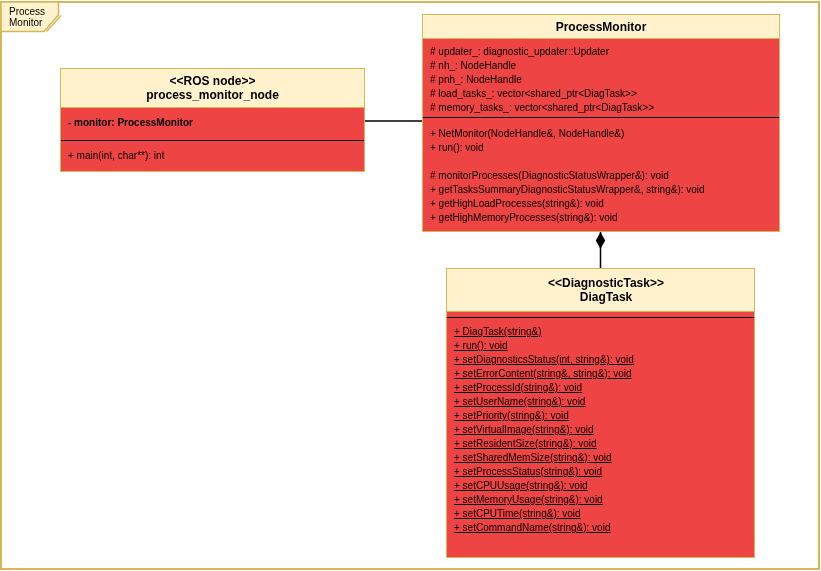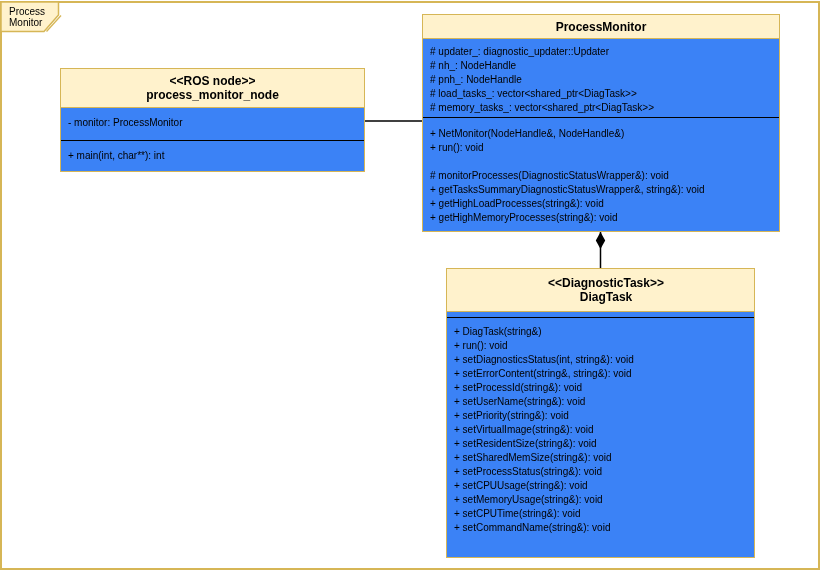--- a/index.html
+++ b/index.html
@@ -20,21 +20,21 @@
     pointer-events: none;
   }
   .frame-tab-svg { position: absolute; left: 0; top: 0; }
   .frame-tab-label {
     position: absolute; left: 9px; top: 6px;
     font-size: 10px; line-height: 11px; color: #000;
   }
   .connectors { position: absolute; left: 0; top: 0; }
   .uml-class {
     position: absolute;
-    background: #3b82f6;
+    background: #ef4444;
     border: 1.5px solid #D6B656;
     display: flex;
     flex-direction: column;
   }
   .uml-hdr {
     background: #FFF2CC;
     border-bottom: 1.5px solid #D6B656;
     display: flex; flex-direction: column; justify-content: center;
     text-align: center;
     font-weight: bold;
@@ -44,32 +44,32 @@
   .uml-attrs {
     border-bottom: 1.5px solid #000000;
     flex: 0 0 auto;
     overflow: hidden;
   }
   .uml-methods { flex: 1 1 auto; overflow: hidden; }
   .row { font-size: 10px; line-height: 14px; white-space: pre; }
 
   #cls-node     { left: 60px;  top: 68px;  width: 305px; height: 104px; }
   #cls-node .uml-hdr      { height: 39px; }
-  #cls-node .uml-attrs    { height: 33px; padding: 8px 7px 0 7px; }
+  #cls-node .uml-attrs    { height: 33px; padding: 8px 7px 0 7px; font-weight: bold; }
   #cls-node .uml-methods  { padding: 8px 7px 0 7px; }
 
   #cls-monitor  { left: 422px; top: 14px;  width: 358px; height: 218px; }
   #cls-monitor .uml-hdr     { height: 24px; }
   #cls-monitor .uml-attrs   { height: 79px; padding: 6px 7px 0 7px; }
   #cls-monitor .uml-methods { padding: 9px 7px 0 7px; }
 
   #cls-diagtask { left: 446px; top: 268px; width: 309px; height: 290px; }
   #cls-diagtask .uml-hdr     { height: 43px; padding-left: 11px; }
   #cls-diagtask .uml-attrs   { height: 6px; }
-  #cls-diagtask .uml-methods { padding: 7px 7px 0 7px; }
+  #cls-diagtask .uml-methods { padding: 7px 7px 0 7px; text-decoration: underline; }
 </style>
 </head>
 <body>
 
 <div class="canvas">
 
   <div class="frame-border"></div>
 
   <svg class="frame-tab-svg" width="72" height="40">
     <polygon points="1,2 58.5,2 58.5,15 44,31.5 1,31.5" fill="#FFF2CC" stroke="#D6B656" stroke-width="1.5"></polygon>

